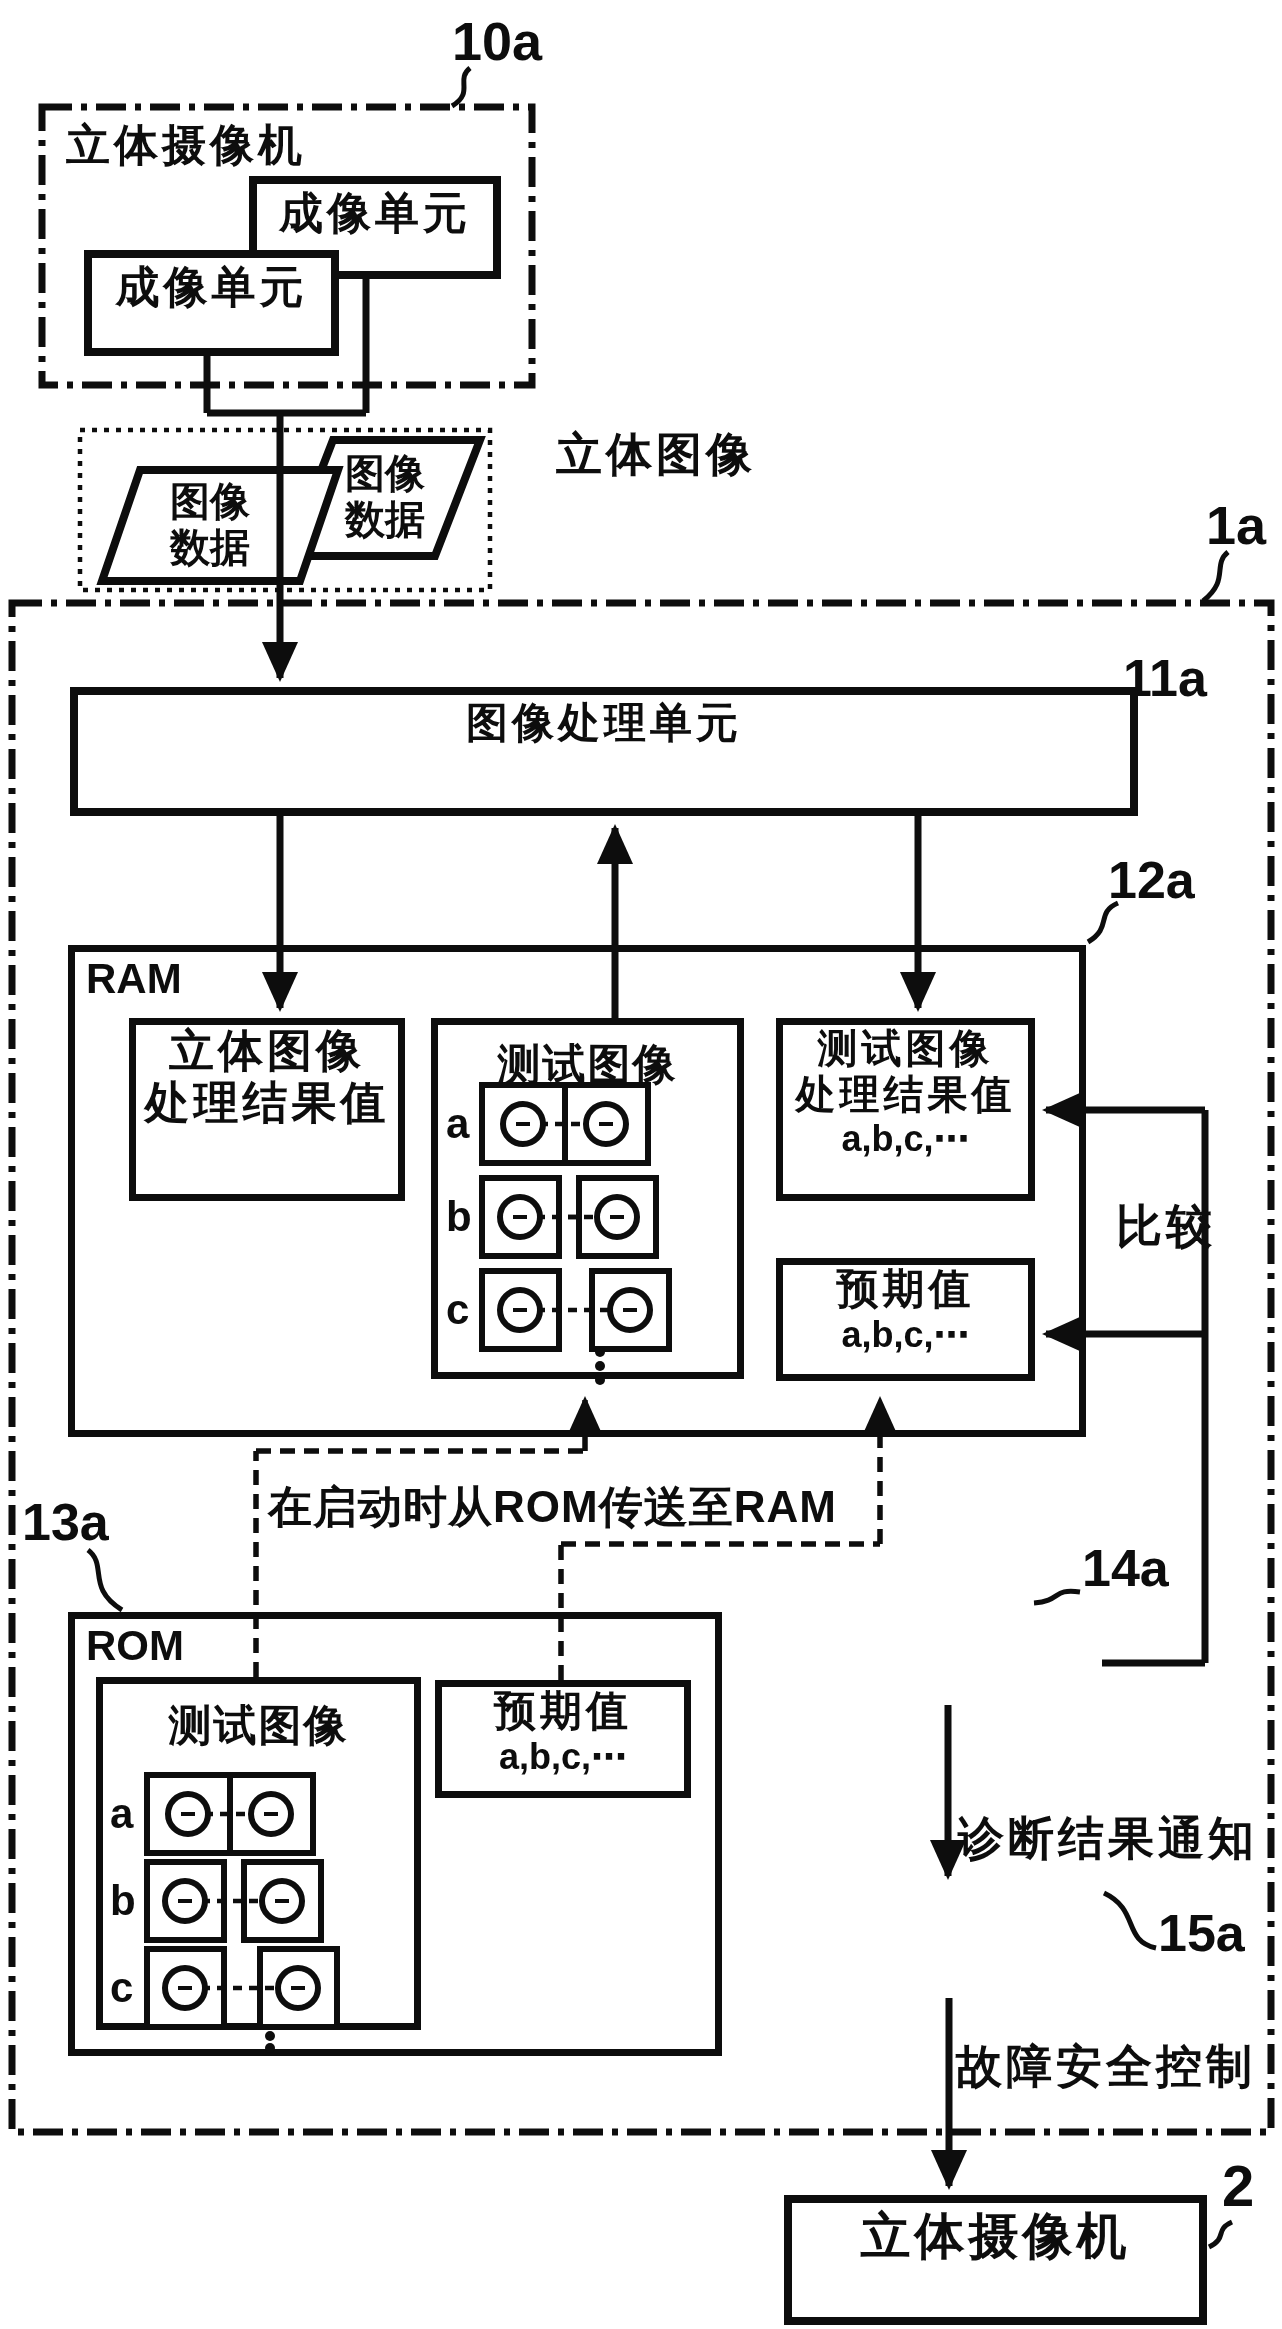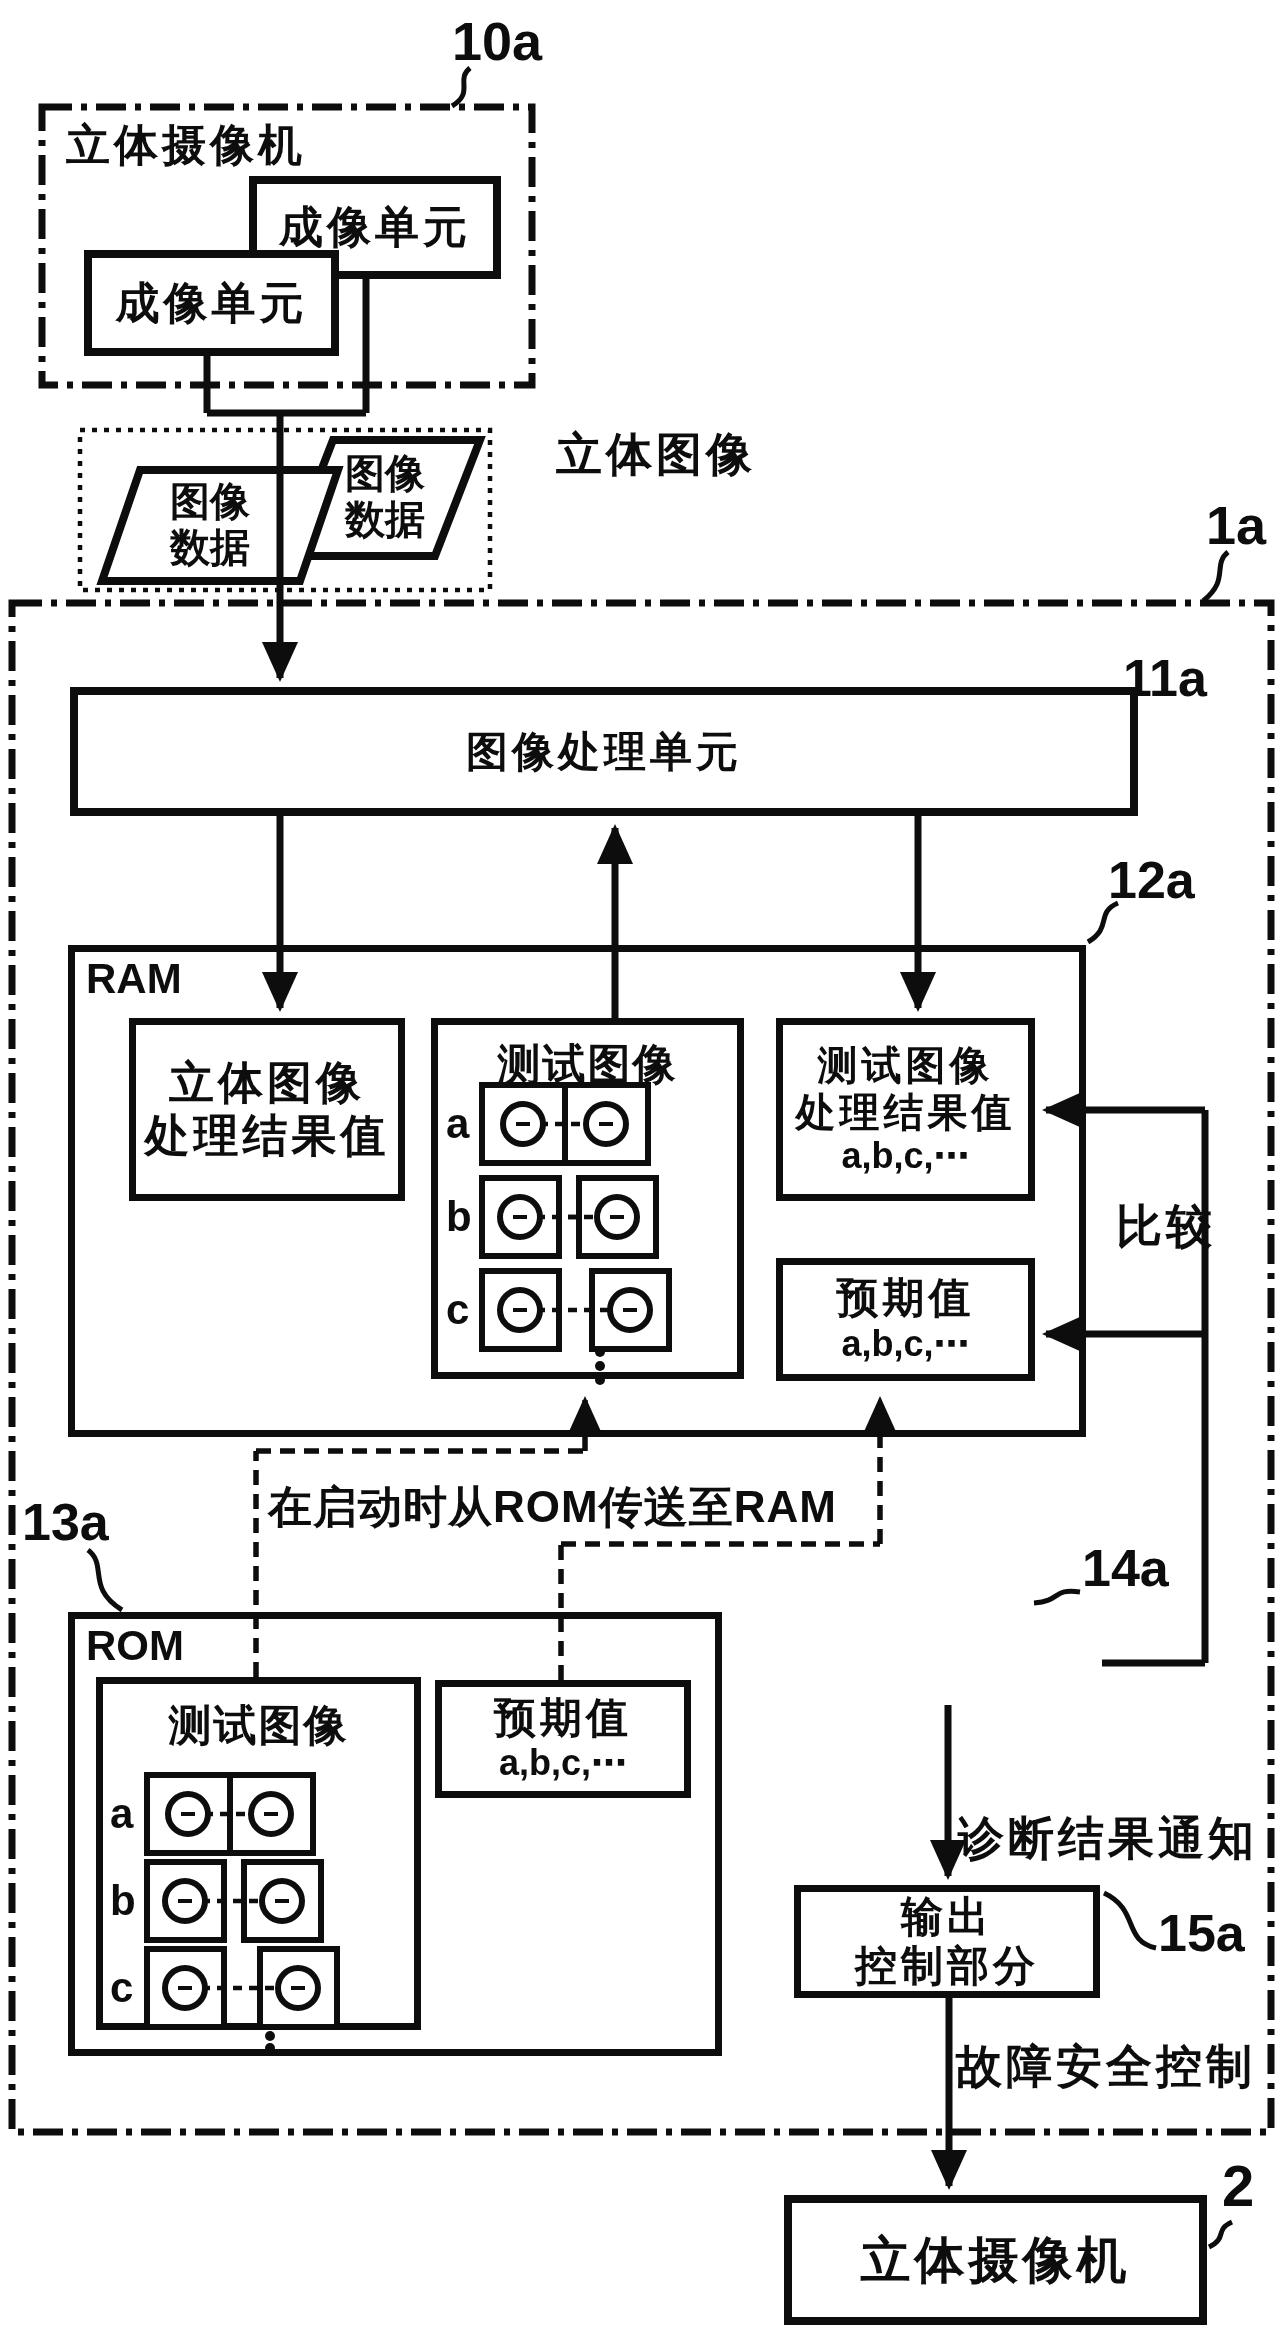--- a/index.html
+++ b/index.html
@@ -1,20 +1,20 @@
 <!DOCTYPE html>
 <html><head>
 <meta charset="utf-8">
 <style>
   html,body{margin:0;padding:0;background:#e8e8e8;}
   .page{position:relative;width:1282px;height:2329px;background:#ffffff;overflow:hidden;
         font-family:"Liberation Sans","DejaVu Sans",sans-serif;color:#0d0d0d;}
   svg.layer{position:absolute;left:0;top:0;width:1282px;height:2329px;}
   .box{position:absolute;box-sizing:border-box;border:7px solid #0d0d0d;background:#fff;
-       display:flex;flex-direction:column;align-items:center;justify-content:center;
+       display:flex;flex-direction:column;align-items:center;justify-content:flex-start;
        text-align:center;font-weight:600;color:#0d0d0d;}
   .box.clear{background:transparent;justify-content:flex-start;align-items:flex-start;}
   .lbl{position:absolute;font-weight:600;color:#0d0d0d;white-space:nowrap;}
   .ref{position:absolute;font-weight:700;color:#0d0d0d;white-space:nowrap;}
   .cjk{letter-spacing:4px;}
   .ln{line-height:1.16;}
 </style>
 </head>
 <body>
 
@@ -150,24 +150,20 @@
   <div class="lbl" style="left:110px;top:1877px;font-size:42px;font-weight:700;">b</div>
   <div class="lbl" style="left:110px;top:1964px;font-size:42px;font-weight:700;">c</div>
 
   <div class="box ln" style="left:435px;top:1680px;width:256px;height:118px;font-size:42px;">
     <div class="cjk">预期值</div>
     <div style="font-size:36px;font-weight:700;">a,b,c,⋯</div>
   </div>
 
   <div class="lbl cjk" style="left:958px;top:1808px;font-size:46px;">诊断结果通知</div>
 
-  <div class="box ln" style="left:794px;top:1885px;width:306px;height:113px;font-size:42px;">
-    <div class="cjk">输出</div>
-    <div class="cjk">控制部分</div>
-  </div>
   <div class="lbl cjk" style="left:956px;top:2036px;font-size:46px;">故障安全控制</div>
 
   <div class="box" style="left:784px;top:2195px;width:423px;height:130px;font-size:50px;border-width:8px;">
     <span class="cjk">立体摄像机</span>
   </div>
 
   <svg class="layer" viewBox="0 0 1282 2329" style="pointer-events:none;">
 
     <g stroke="#0d0d0d" fill="none">
       <g>

